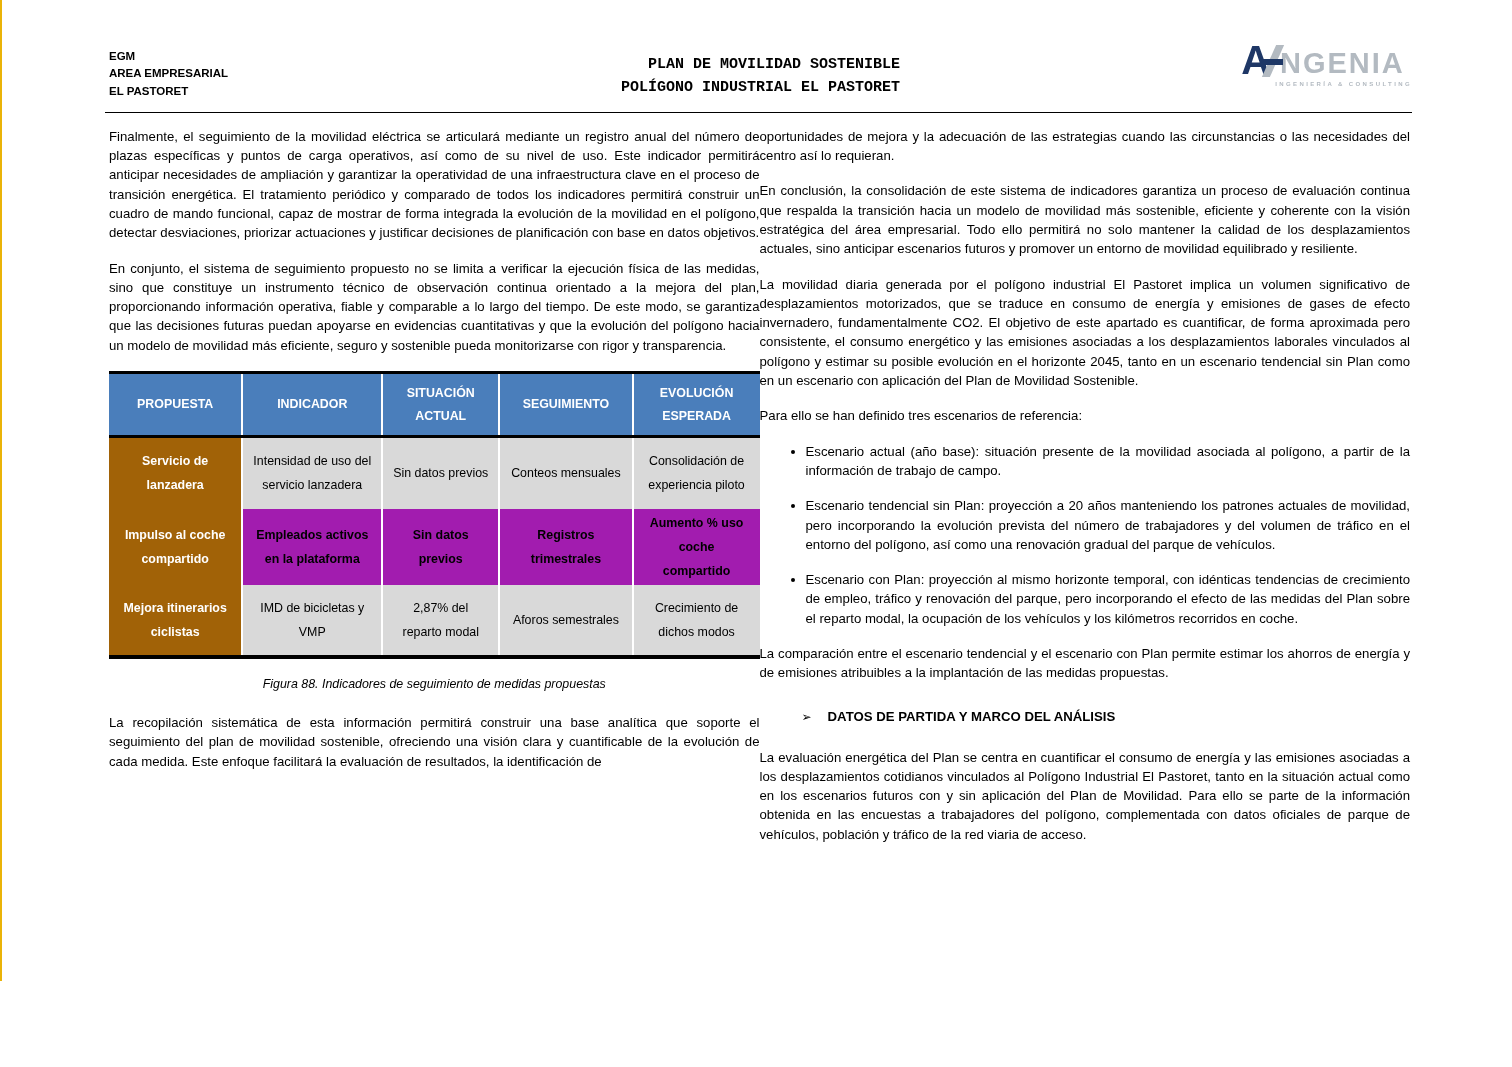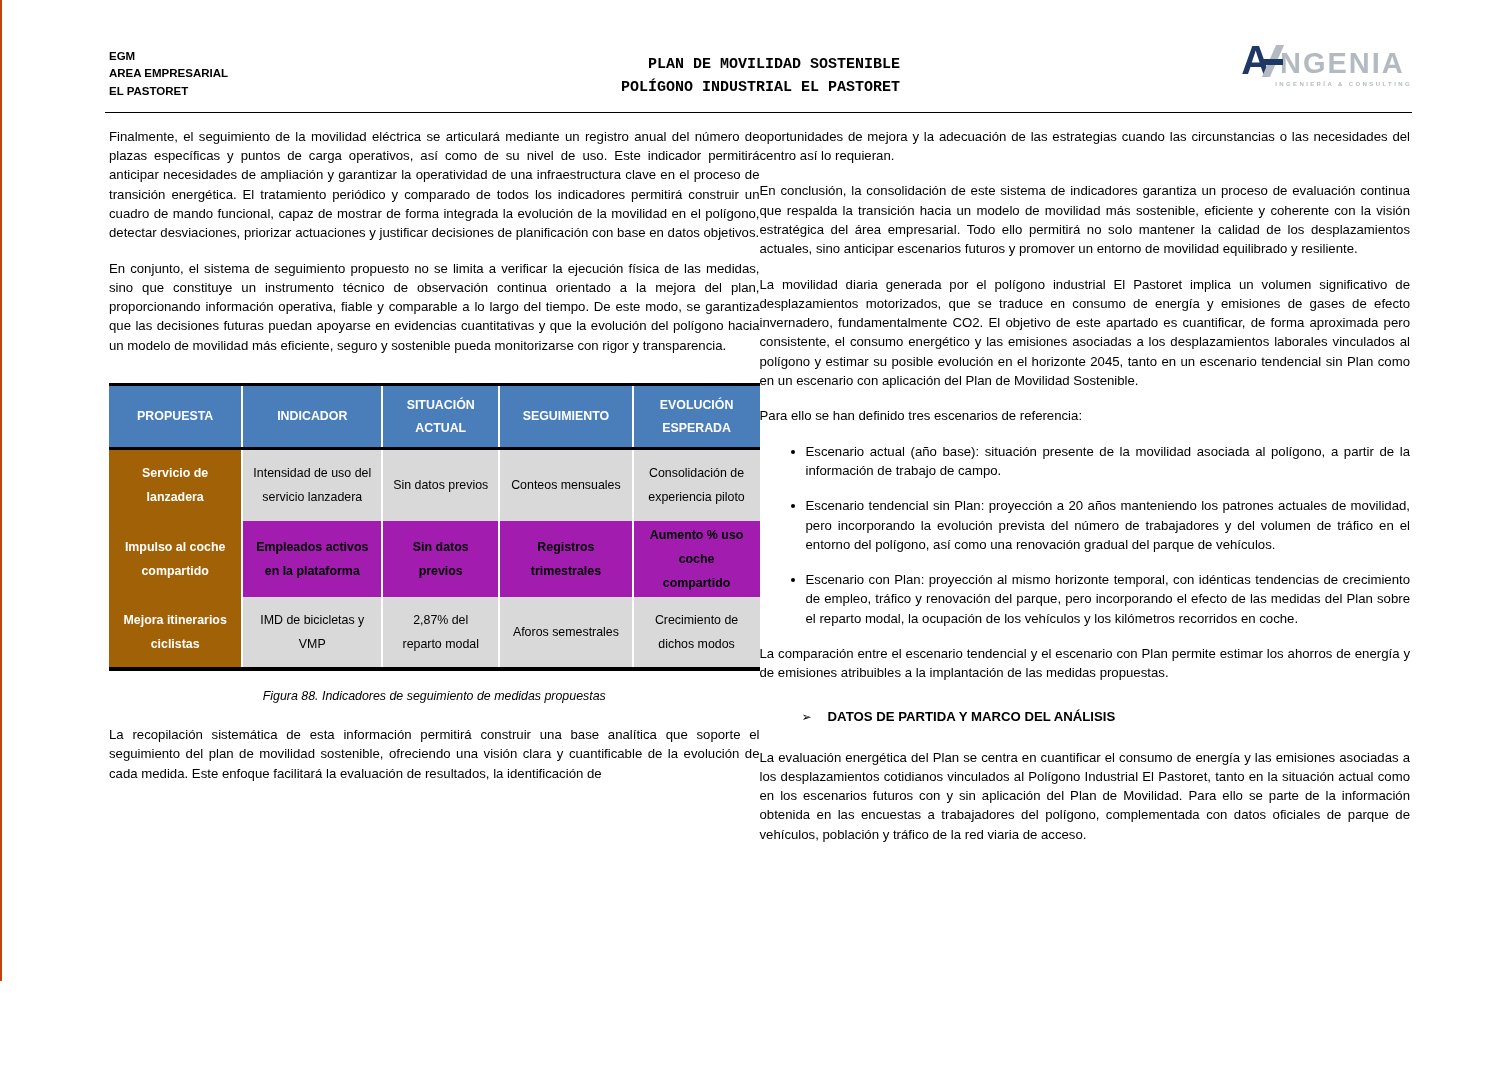--- a/index.html
+++ b/index.html
@@ -2,21 +2,21 @@
 <html><head>
 <meta charset="utf-8">
 <style>
   * { margin: 0; padding: 0; box-sizing: border-box; }
   html, body { background: #ffffff; }
   body { font-family: "Liberation Sans", sans-serif; color: #000; }
   .page {
     position: relative;
     width: 1512px; height: 981px;
     background: #fff;
-    border-left: 2px solid #c2410c;
+    border-left: 2px solid #eab308;
     overflow: hidden;
   }
   
   .header {
     display: flex; align-items: flex-start;
     padding: 48px 100px 0 107px;
   }
   .header-left { flex: 1; font-size: 11.5px; font-weight: bold; line-height: 1.5; }
   .header-center { flex: 0 0 auto; text-align: right; font-size: 15px; font-weight: bold; line-height: 1.5; padding-top: 6px; font-family: Liberation Mono, monospace; }
   .header-right { flex: 1; display: flex; justify-content: flex-end; }
@@ -33,21 +33,21 @@
   .content { display: flex; padding: 14px 102px 0 107px; }
   .col { flex: 1; min-width: 0; }
   .para {
     font-size: 13.2px; line-height: 19.3px;
     text-align: justify; margin-bottom: 16px;
   }
 
   
   table.indicators {
     width: 100%; border-collapse: collapse; table-layout: fixed;
-    margin-top: 28px;
+    margin-top: 16px;
     border-top: 3px solid #000; border-bottom: 4px solid #000;
   }
   table.indicators th {
     background: #4a7ebb; color: #fff;
     font-size: 12.4px; font-weight: bold;
     height: 64px; line-height: 1.8; text-align: center; vertical-align: middle;
     padding: 2px 10px; border-bottom: 3px solid #000;
   }
   table.indicators td {
     font-size: 12.4px; height: 72px; line-height: 1.95;

